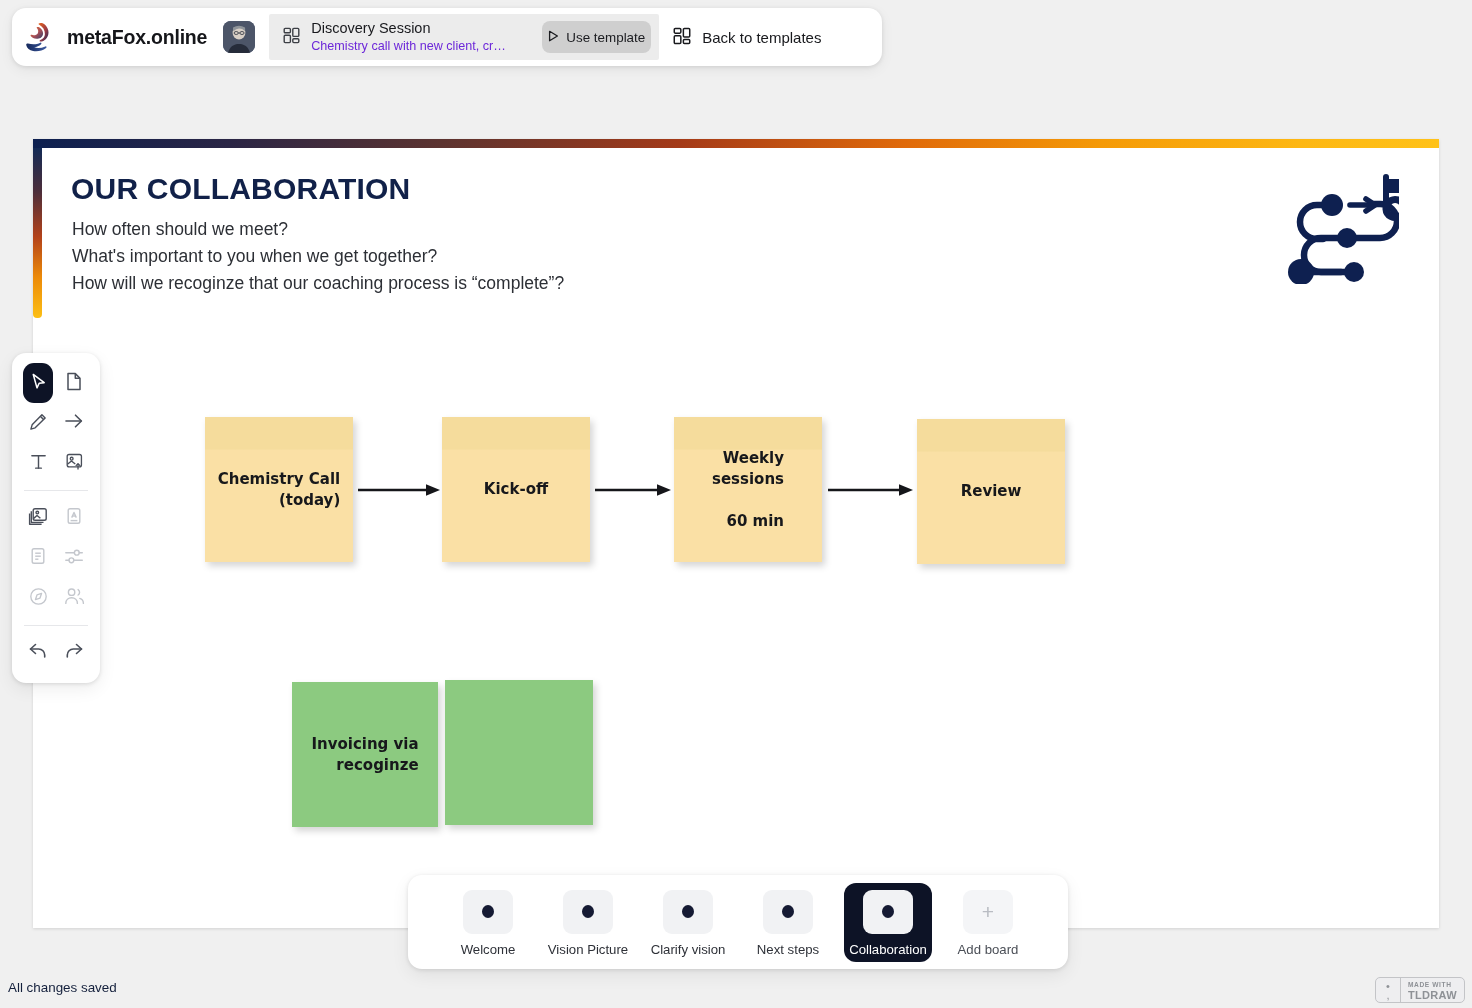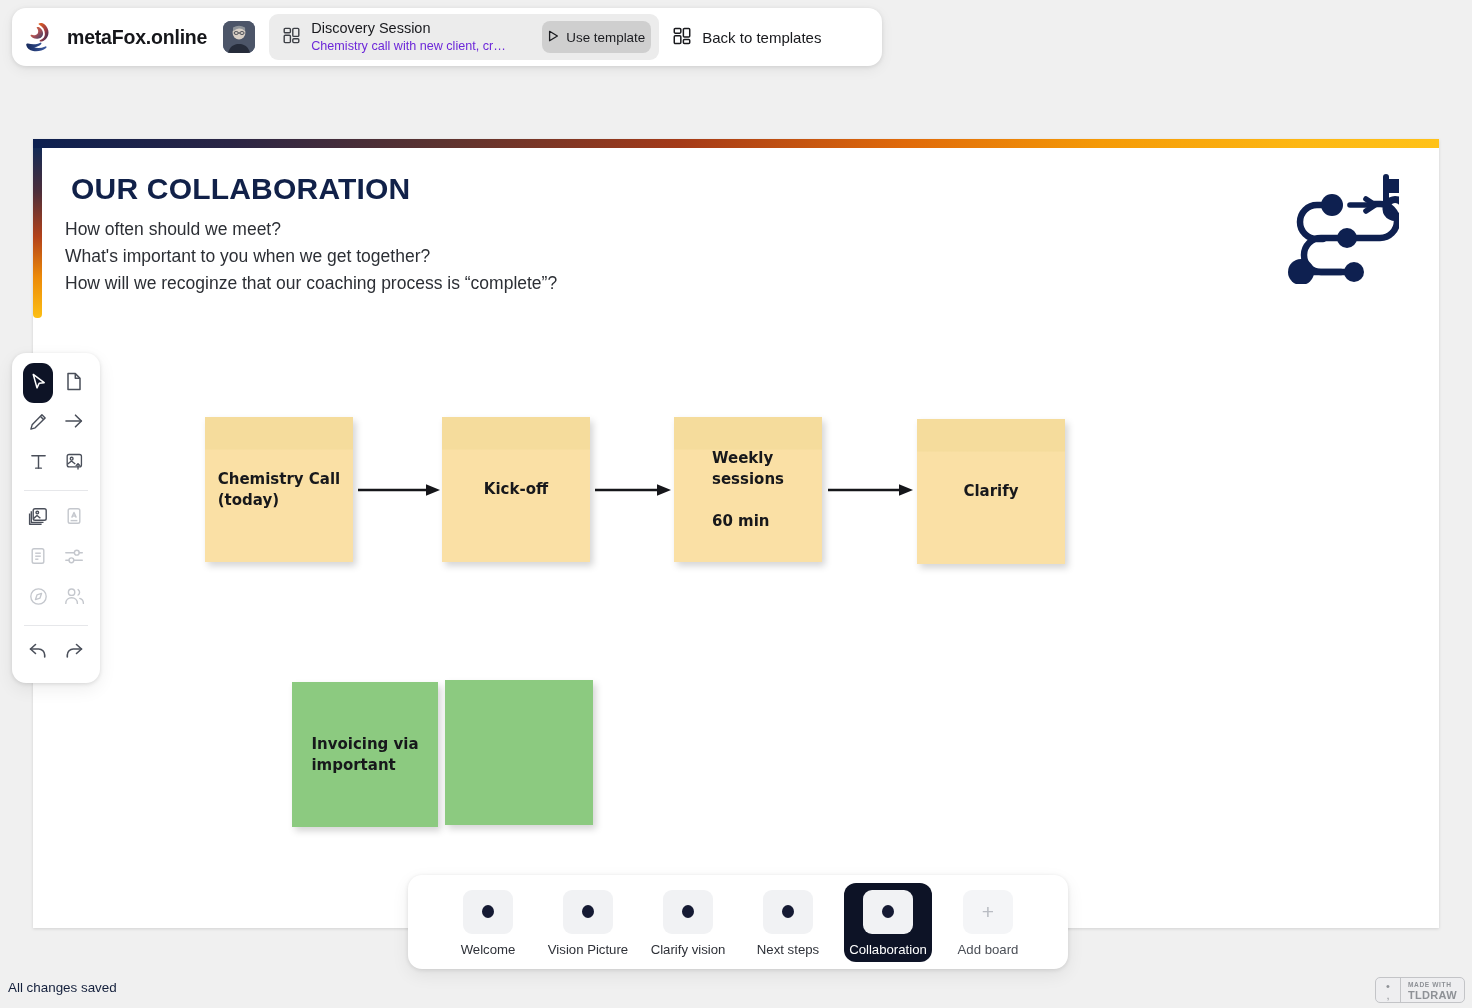--- a/index.html
+++ b/index.html
@@ -28,21 +28,21 @@
     font-size: 19.5px; font-weight: 700; color: #15161a;
     letter-spacing: -0.2px; white-space: nowrap;
   }
   #avatar {
     width: 32px; height: 32px; border-radius: 8px; margin-left: 16px;
     overflow: hidden; flex: none; background: #44506b;
   }
   #tplchip {
     margin-left: 14px;
     height: 46px; width: 390px;
-    background: #ececec; border-radius: 9px;
+    background: #ececec; border-radius: 2px;
     display: flex; align-items: center; padding: 0 8px 0 14px;
   }
   .chip-ic { color: #3c3f45; flex: none; margin-right: 11px; }
   .chip-text { flex: 1 1 auto; min-width: 0; }
   .chip-title { font-size: 14.5px; color: #18191d; line-height: 16px; white-space: nowrap; }
   .chip-sub {
     font-size: 12.6px; color: #6d28d9; line-height: 16px; margin-top: 2px;
     white-space: nowrap; overflow: hidden; text-overflow: ellipsis;
     max-width: 200px;
   }
@@ -75,34 +75,34 @@
     background: linear-gradient(180deg,#132a55 0%,#4d2e3a 26%,#b2411a 52%,#ec8a08 76%,#fcbf15 100%);
     border-bottom-left-radius: 4px; border-bottom-right-radius: 4px;
   }
 
   #headline {
     position: absolute; left: 38px; top: 33px;
     font-size: 30px; font-weight: 800; color: #112149;
     letter-spacing: 0.2px;
   }
   .qline {
-    position: absolute; left: 32px;
+    position: absolute; left: 39px;
     font-size: 17.5px; color: #2c2f35; font-weight: 400;
   }
   #q0 { top: 80px; }
   #q1 { top: 107px; }
   #q2 { top: 134px; }
 
   #roadicon { position: absolute; right: 40px; top: 30px; }
 
   
   .note {
     position: absolute;
     display: flex; align-items: center; justify-content: center;
-    text-align: left;
+    text-align: right;
     font-family: "DejaVu Sans", sans-serif;
     font-size: 15px; font-weight: 700; color: #17181b;
     line-height: 21px;
     box-shadow: 3px 4px 7px rgba(0,0,0,.17);
     padding: 6px 10px;
     white-space: pre-line;
     cursor: default;
   }
   .note.yellow { background: linear-gradient(180deg,#f5dc9c 0%,#f5dc9c 22%,#fae0a5 23%,#fae0a5 100%); }
   .note.green  { background: #8cca80; }
@@ -275,23 +275,23 @@
   </div>
 
   <div id="notes-layer">
       <div class="note yellow" style="left: 172px; top: 278px; width: 148px; height: 145px;">Chemistry Call
 (today)</div>
       <div class="note yellow" style="left: 409px; top: 278px; width: 148px; height: 145px;">Kick-off</div>
       <div class="note yellow" style="left: 641px; top: 278px; width: 148px; height: 145px;">Weekly
 sessions
 
 60 min</div>
-      <div class="note yellow" style="left: 884px; top: 280px; width: 148px; height: 145px;">Clarify</div>
+      <div class="note yellow" style="left: 884px; top: 280px; width: 148px; height: 145px;">Review</div>
       <div class="note green" style="left: 259px; top: 543px; width: 146px; height: 145px; background: rgb(140, 202, 128);">Invoicing via
-important</div>
+recoginze</div>
       <div class="note green" style="left: 412px; top: 541px; width: 148px; height: 145px; background: rgb(140, 202, 128);"></div>
     </div>
   <div id="arrows-layer">
       <svg class="arrow" width="82" height="14" viewBox="0 0 82 14" style="left: 325px; top: 344px;">
         <path d="M0 7h71" stroke="#15161a" stroke-width="2.6" fill="none"></path>
         <path d="M68 1.2 L82 7 L68 12.8 Z" fill="#15161a"></path>
       </svg>
       <svg class="arrow" width="76" height="14" viewBox="0 0 76 14" style="left: 562px; top: 344px;">
         <path d="M0 7h65" stroke="#15161a" stroke-width="2.6" fill="none"></path>
         <path d="M62 1.2 L76 7 L62 12.8 Z" fill="#15161a"></path>

